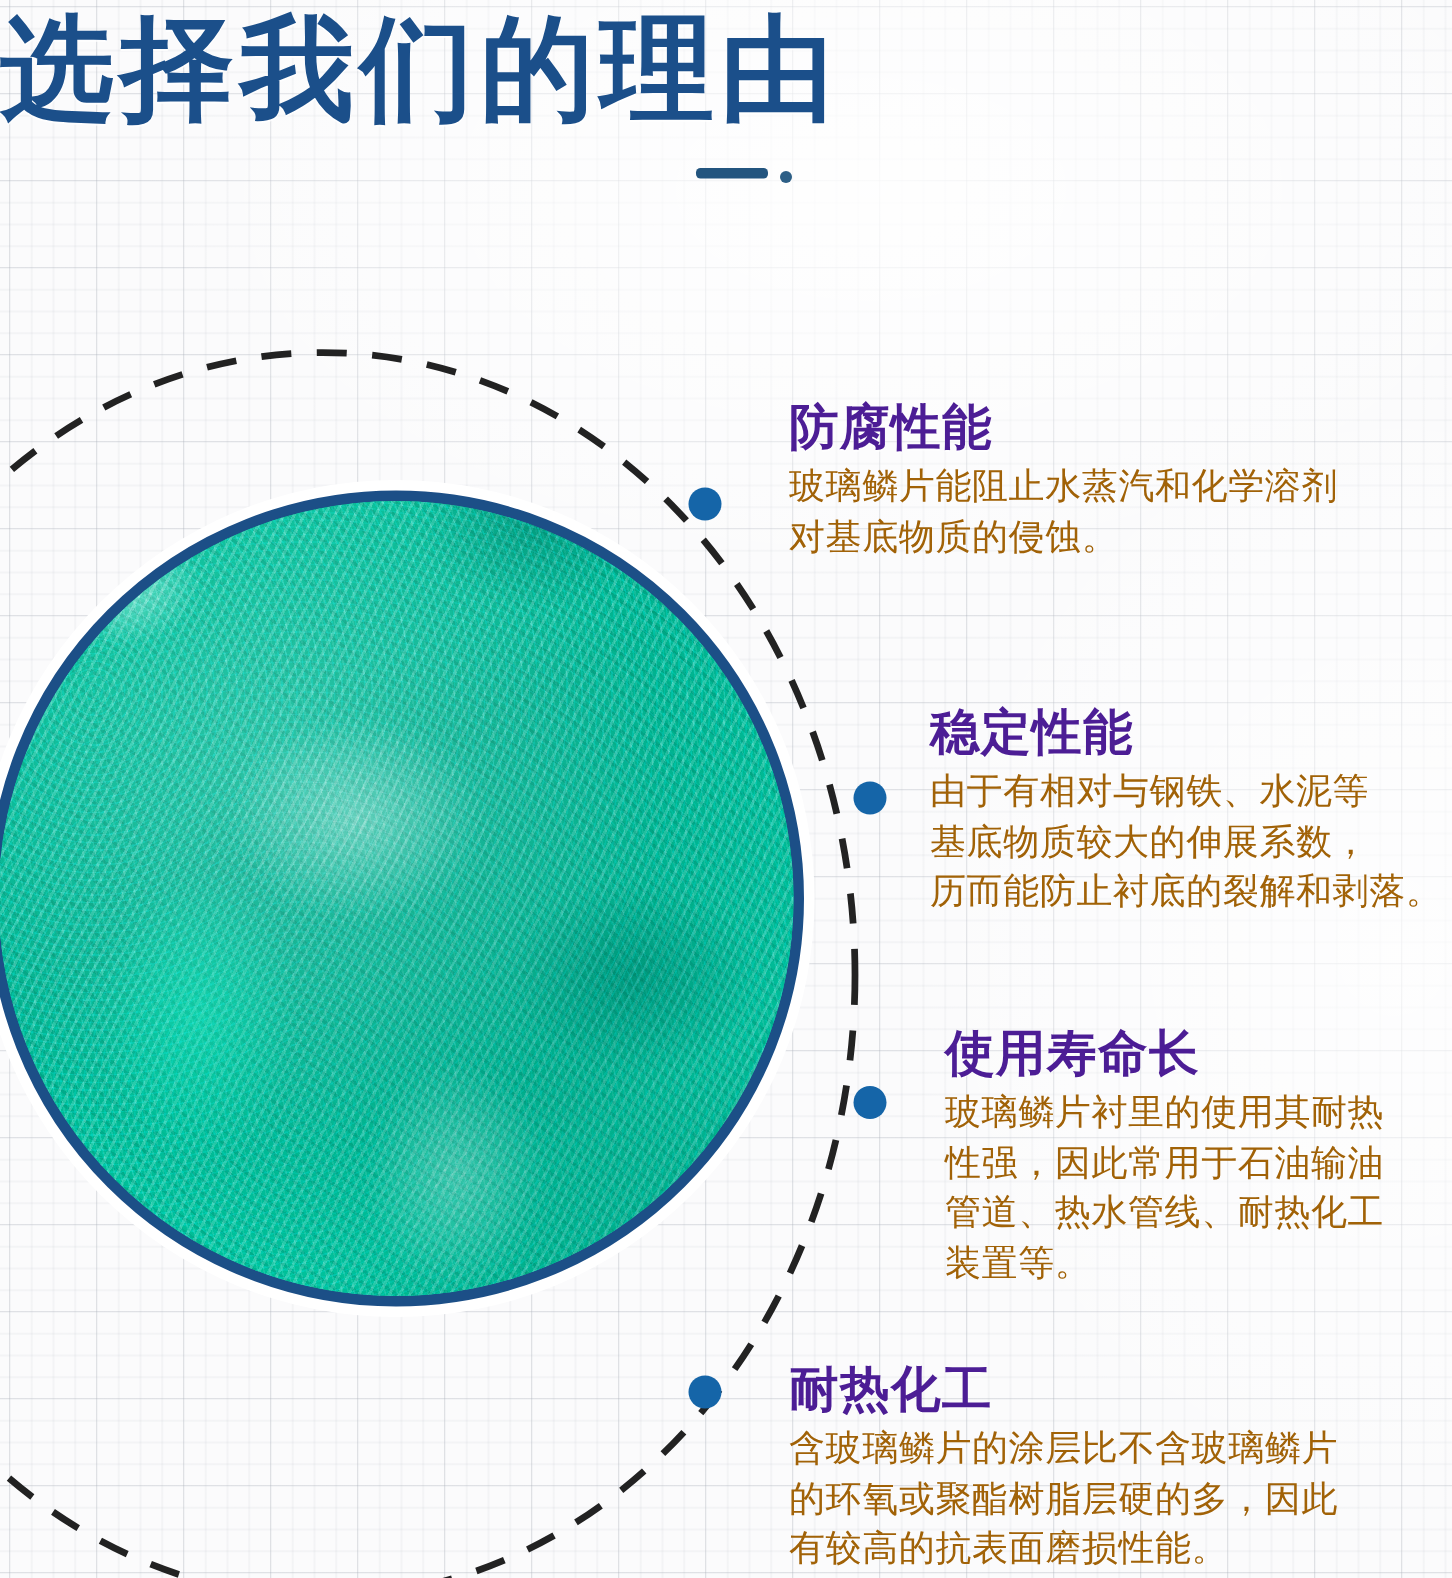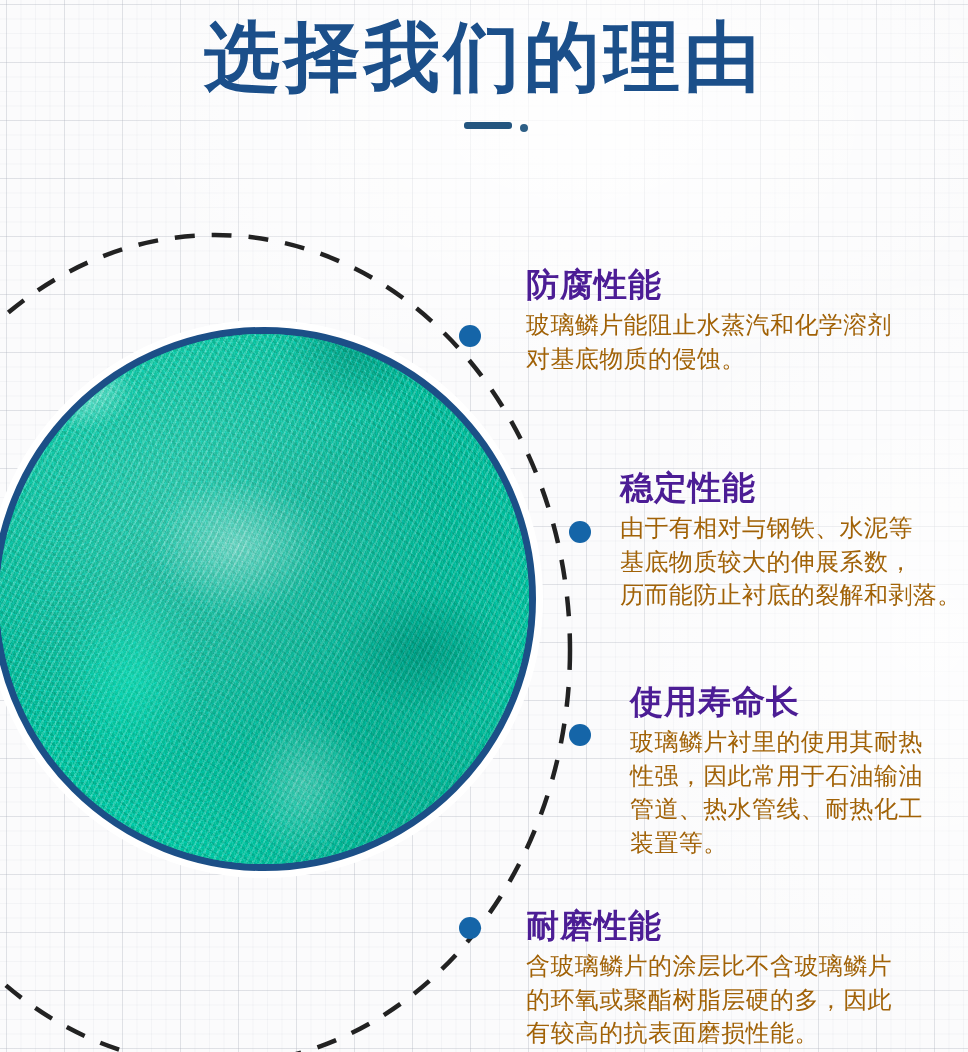--- a/index.html
+++ b/index.html
@@ -24,21 +24,21 @@
     z-index:0;
   }
   #bg-wash{
     position:absolute;inset:0;z-index:1;pointer-events:none;
     background:
       radial-gradient(ellipse 700px 400px at 60% 12%, rgba(255,255,255,.85), rgba(255,255,255,0) 70%),
       radial-gradient(ellipse 500px 600px at 96% 60%, rgba(255,255,255,.70), rgba(255,255,255,0) 70%);
   }
 
   
-  #header{position:absolute;left:0;top:12px;width:968px;z-index:6;text-align:center;}
+  #header{position:absolute;left:0;top:2px;width:968px;z-index:6;}
   #page-title{
     margin:0;padding-top:4px;
     font-size:76px;line-height:1.08;font-weight:bold;
     color:#1b4f8a;letter-spacing:4px;
     text-shadow:0 1px 0 rgba(255,255,255,.8);
   }
   #title-deco{
     position:relative;height:34px;margin-top:8px;
   }
   #title-bar{
@@ -165,17 +165,17 @@
 
 <div class="feature" style="left:630px;top:684px;width:340px;">
   <h3>使用寿命长</h3>
   <p>玻璃鳞片衬里的使用其耐热
 性强，因此常用于石油输油
 管道、热水管线、耐热化工
 装置等。</p>
 </div>
 
 <div class="feature" style="left:526px;top:908px;width:440px;">
-  <h3>耐磨性能</h3>
+  <h3>耐热化工</h3>
   <p>含玻璃鳞片的涂层比不含玻璃鳞片
 的环氧或聚酯树脂层硬的多，因此
 有较高的抗表面磨损性能。</p>
 </div>
 
 </body></html>

